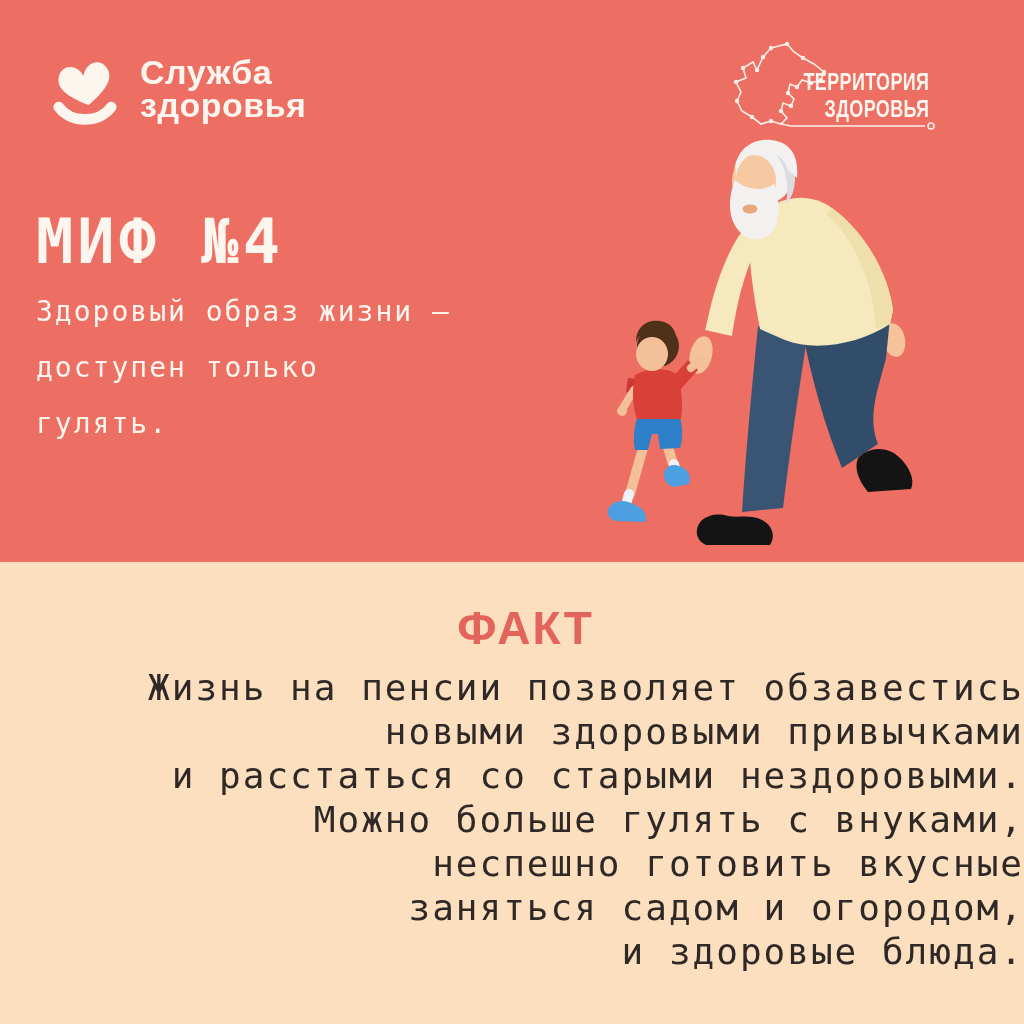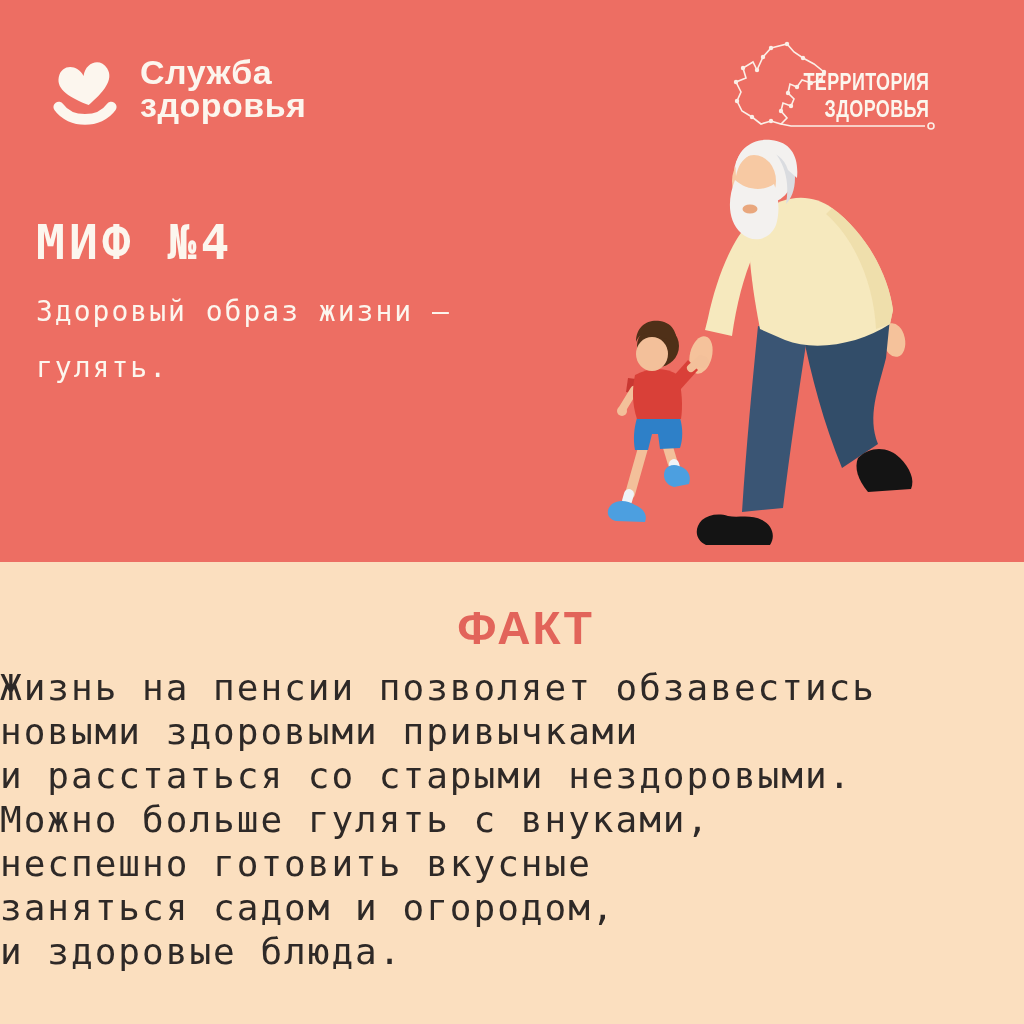--- a/index.html
+++ b/index.html
@@ -22,36 +22,36 @@
   .territory-text{
     position:absolute;right:16px;top:29px;text-align:right;color:#FCF6EE;
     font-weight:bold;font-size:23px;line-height:26.5px;letter-spacing:.5px;
     transform:scaleX(.78);transform-origin:right center;white-space:nowrap;
   }
 
   
   .myth-block{position:absolute;left:36px;top:216px;width:580px;}
   .myth-title{
     margin:0;color:#FCF6EE;font-family:"DejaVu Sans Mono",monospace;
-    font-weight:bold;font-size:48px;line-height:52px;letter-spacing:4px;
+    font-weight:bold;font-size:62px;line-height:52px;letter-spacing:4px;
   }
   .myth-text{
     margin-top:16px;color:#FCF6EE;font-family:"DejaVu Sans Mono",monospace;
     font-size:28px;line-height:56px;letter-spacing:2px;white-space:nowrap;
   }
 
   .illustration{position:absolute;left:590px;top:128px;width:430px;height:440px;}
 
   
   .fact-title{
     margin:0;padding-top:40px;text-align:center;color:#E2645A;
     font-weight:bold;font-size:46px;line-height:52px;letter-spacing:2px;padding-left:27px;
   }
   .fact-text{
-    margin-top:12px;text-align:left;color:#2E2927;
+    margin-top:12px;text-align:right;color:#2E2927;
     font-family:"DejaVu Sans Mono",monospace;font-size:36px;line-height:44px;letter-spacing:2px;
   }
   .fact-text div{white-space:nowrap;}
 </style>
 </head>
 <body>
 
 <div class="card">
 
   <section class="myth-section">
@@ -97,20 +97,21 @@
       <div class="territory-text">
         <div>ТЕРРИТОРИЯ</div>
         <div>ЗДОРОВЬЯ</div>
       </div>
     </div>
 
     <div class="myth-block">
       <h1 class="myth-title">МИФ №4</h1>
       <div class="myth-text">
         <div>Здоровый образ жизни —</div>
+        <div>доступен только</div>
         <div>гулять.</div>
       </div>
     </div>
 
     <svg class="illustration" viewBox="0 0 430 440">
 
       <g>
 
         <path d="M235,78 C268,100 290,145 301,186 L277,198 C266,155 248,115 222,92 Z" fill="#EFDFAC"></path>
         <ellipse cx="304" cy="212" rx="11" ry="17" fill="#F5C29B" transform="rotate(-12 304 212)"></ellipse>

